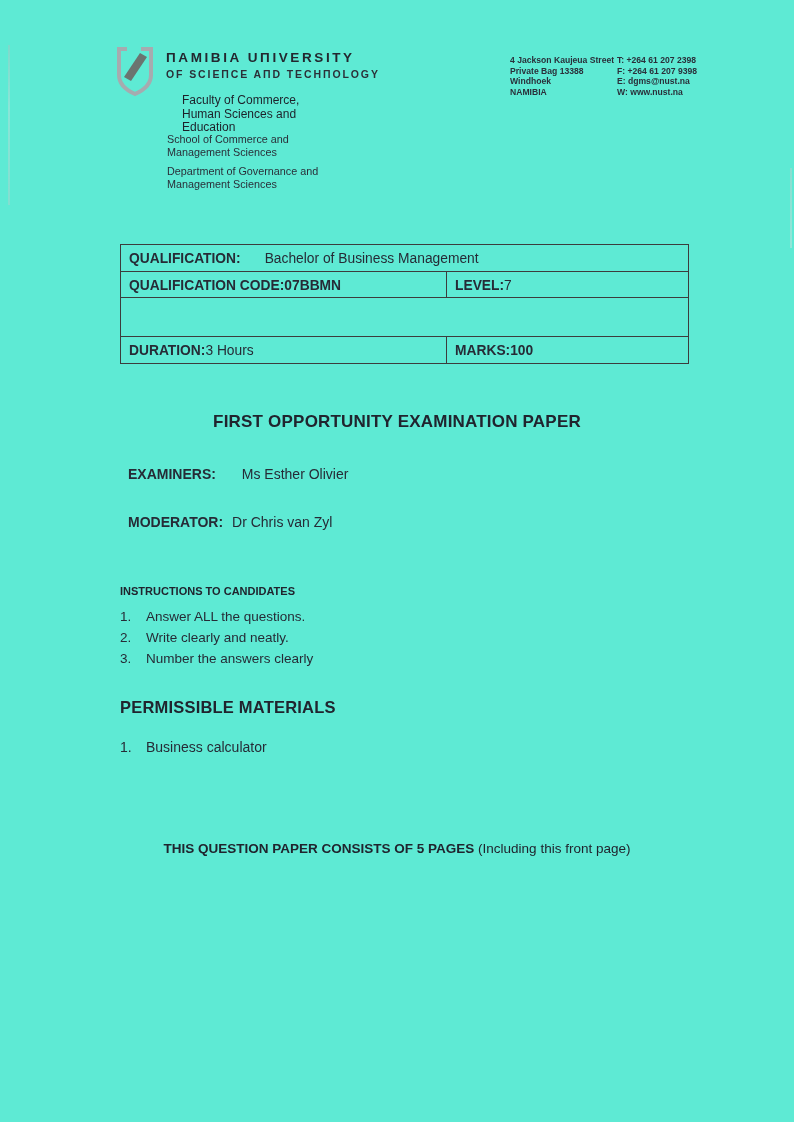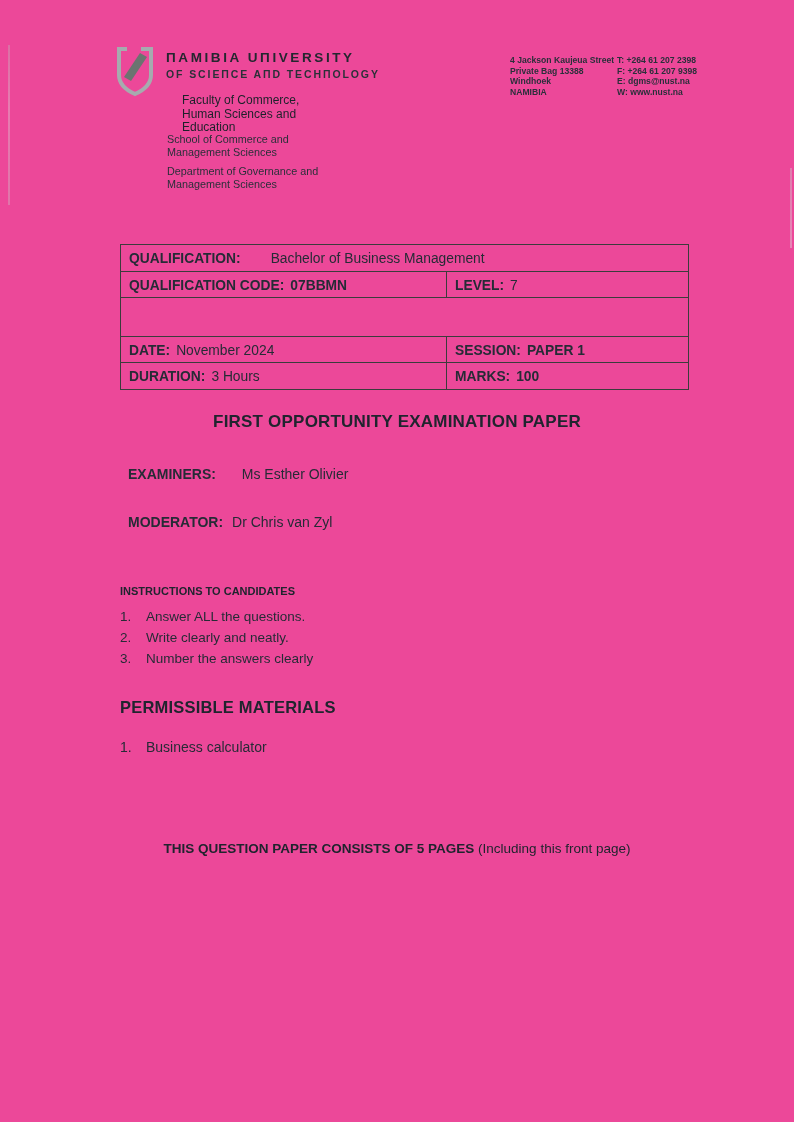--- a/index.html
+++ b/index.html
@@ -1,21 +1,21 @@
 <!DOCTYPE html>
 <html><head>
 <meta charset="utf-8">
 <style>
   * { margin:0; padding:0; box-sizing:border-box; }
   html,body { background:#e8e8e8; }
   .page {
     position:relative;
     width:794px; height:1122px;
     margin:0 auto;
-    background:#ec4899;
+    background:#5eead4;
     font-family:"Liberation Sans", sans-serif;
     color:#262b36;
     overflow:hidden;
   }
   
   .scan-edge-left { position:absolute; left:8px; top:45px; width:2px; height:160px;
     background:linear-gradient(#bbb,#ddd 40%,#c9c9c9); opacity:.35; }
   .scan-edge-right { position:absolute; right:2px; top:168px; width:2px; height:80px;
     background:linear-gradient(#ccc,#e2e2e2); opacity:.4; }
 
@@ -37,21 +37,21 @@
 
   
   .info-table { position:absolute; left:120px; top:244px; width:569px;
     border:1.6px solid #3c3c3c; font-size:13.8px; }
   .t-row { display:flex; border-top:1.2px solid #3c3c3c; }
   .t-row:first-child { border-top:none; }
   .cell { padding:4px 8px 3px 8px; display:flex; align-items:center; flex-wrap:wrap; }
   .cell.left { width:326px; border-right:1.2px solid #3c3c3c; }
   .cell.right { flex:1; }
   .cell .lbl { font-weight:bold; }
-  .cell .val { margin-left:6px; }
+  .cell .val { }
   .cell .val.bold { font-weight:bold; }
   .r1 { min-height:26px; }
   .r2 { min-height:26px; }
   .r3 { min-height:39px; }
   .r4 { min-height:26px; }
   .r5 { min-height:27px; }
   .cell.multiline { display:block; line-height:18px; padding-top:5px; }
   .cell.multiline .val { margin-left:4px; }
 
   
@@ -129,30 +129,20 @@
         <span class="lbl">QUALIFICATION CODE:</span>
         <span class="val bold">07BBMN</span>
       </div>
       <div class="cell right">
         <span class="lbl">LEVEL:</span>
         <span class="val">7</span>
       </div>
     </div>
     <div class="t-row r3">
     </div>
-    <div class="t-row r4">
-      <div class="cell left">
-        <span class="lbl">DATE:</span>
-        <span class="val">November 2024</span>
-      </div>
-      <div class="cell right">
-        <span class="lbl">SESSION:</span>
-        <span class="val bold">PAPER 1</span>
-      </div>
-    </div>
     <div class="t-row r5">
       <div class="cell left">
         <span class="lbl">DURATION:</span>
         <span class="val">3 Hours</span>
       </div>
       <div class="cell right">
         <span class="lbl">MARKS:</span>
         <span class="val bold">100</span>
       </div>
     </div>

